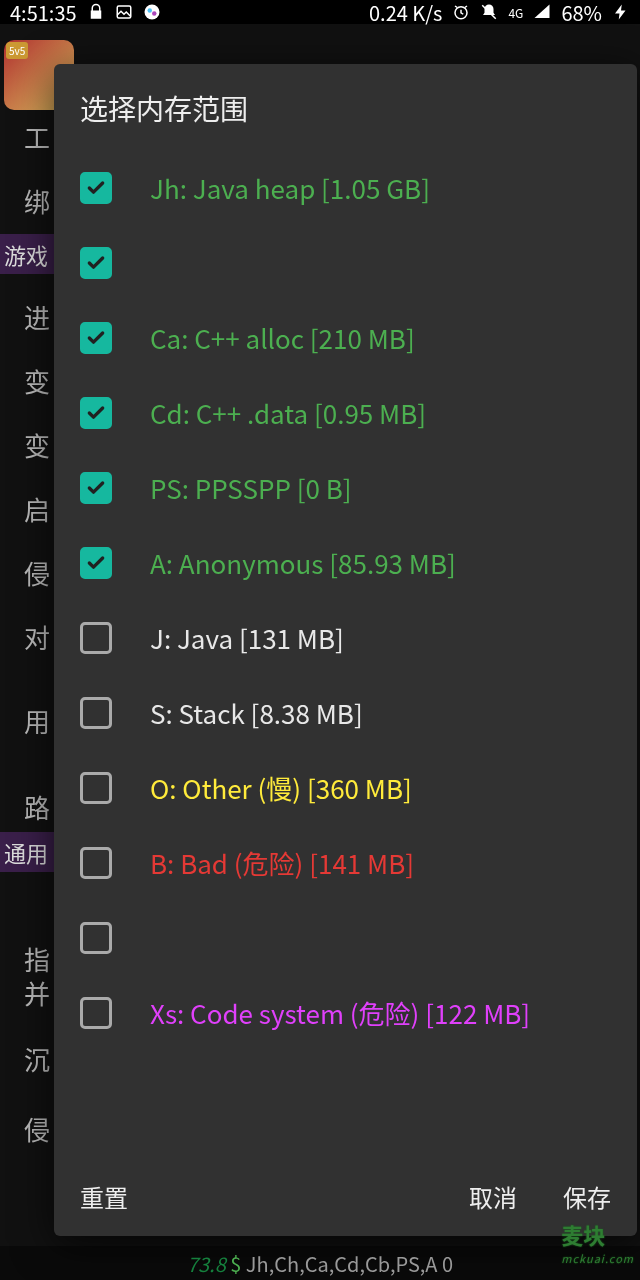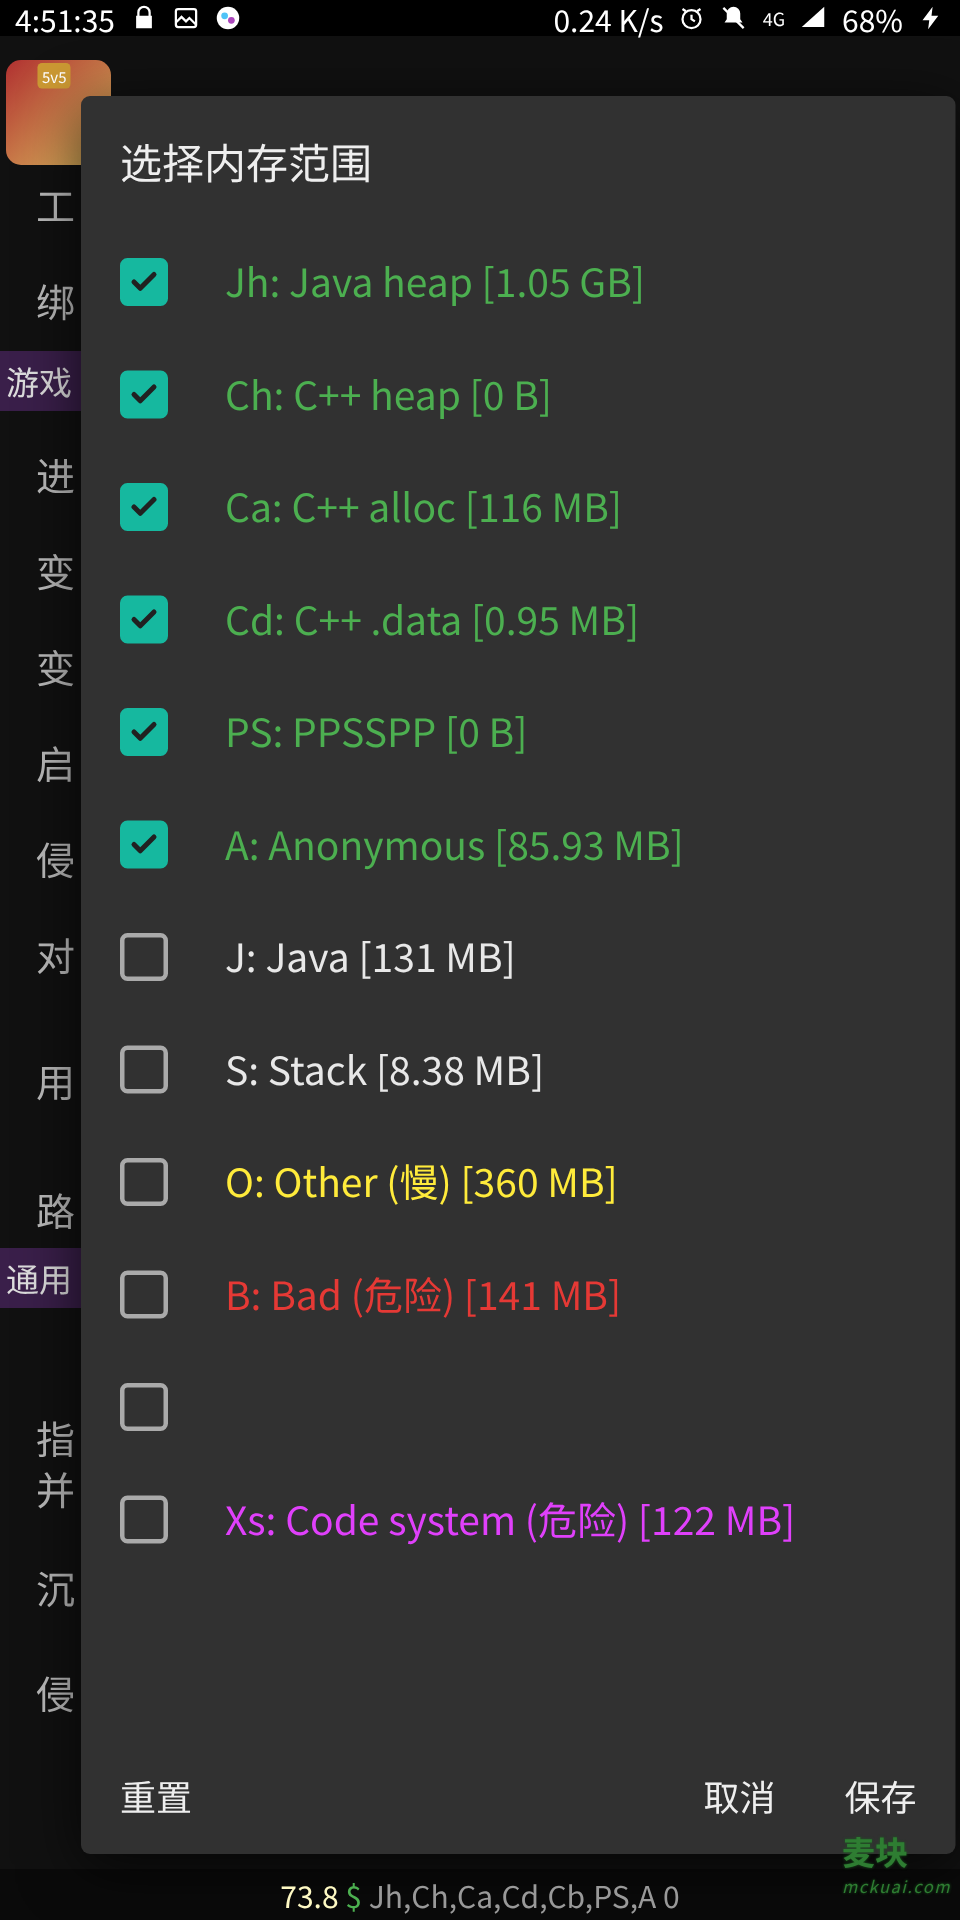--- a/index.html
+++ b/index.html
@@ -5,42 +5,42 @@
   * { margin: 0; padding: 0; box-sizing: border-box; }
   html, body { width: 640px; height: 1280px; overflow: hidden; font-family: -apple-system, "Noto Sans CJK SC", sans-serif; background: #000; }
   .stage { position: relative; width: 640px; height: 1280px; background: #111; }
   .statusbar { position: absolute; top: 0; left: 0; right: 0; height: 24px; background: #000; color: #fff; display: flex; align-items: center; padding: 0 10px; font-size: 20px; }
   .statusbar .left { display: flex; align-items: center; gap: 10px; }
   .statusbar .right { margin-left: auto; display: flex; align-items: center; gap: 10px; }
   .sb-icon { width: 18px; height: 18px; display: inline-flex; align-items: center; justify-content: center; }
   .bg-text { position: absolute; color: #bbb; font-size: 26px; left: 24px; white-space: nowrap; }
   .bg-tag { position: absolute; left: 0; width: 620px; height: 40px; background: #3a1f4a; color: #ddd; font-size: 22px; padding-left: 4px; display: flex; align-items: center; }
   .game-icon { position: absolute; top: 40px; left: 4px; width: 70px; height: 70px; background: linear-gradient(135deg, #b03030, #e0c060); border-radius: 10px; overflow: hidden; }
-  .game-badge { position: absolute; top: 2px; left: 2px; background: #c93; color: #fff; font-size: 10px; padding: 1px 3px; border-radius: 3px; margin-left: 19px; }
+  .game-badge { position: absolute; top: 2px; left: 2px; background: #c93; color: #fff; font-size: 10px; padding: 1px 3px; border-radius: 3px; }
   .close-x { position: absolute; top: 58px; right: 6px; color: #999; font-size: 34px; }
   .dialog { position: absolute; top: 64px; left: 54px; width: 583px; height: 1172px; background: #313131; border-radius: 6px; box-shadow: 0 8px 40px rgba(0,0,0,0.7); display: flex; flex-direction: column; }
   .dialog-title { color: #eee; font-size: 28px; padding: 24px 26px 22px; }
   .list { flex: 1; overflow: hidden; }
   .row { display: flex; align-items: center; height: 75px; padding-left: 26px; }
   .checkbox { width: 32px; height: 32px; border: 3px solid #aaa; border-radius: 5px; display: flex; align-items: center; justify-content: center; flex-shrink: 0; }
   .checkbox.checked { background: #16b89f; border-color: #16b89f; }
   .checkbox.checked svg { display: block; }
   .checkbox svg { display: none; width: 20px; height: 20px; }
   .label { margin-left: 38px; font-size: 26px; }
   .c-green { color: #4caf50; }
   .c-white { color: #e8e8e8; }
   .c-yellow { color: #ffeb3b; }
   .c-red { color: #e53935; }
   .c-magenta { color: #e040fb; }
   .dialog-buttons { display: flex; padding: 18px 26px 22px; color: #eee; font-size: 24px; }
   .dialog-buttons .btn { cursor: pointer; }
   .dialog-buttons .spacer { flex: 1; }
   .dialog-buttons .btn + .btn { margin-left: 46px; }
   .footer { position: absolute; bottom: 0; left: 0; right: 0; height: 34px; display: flex; align-items: center; justify-content: center; font-size: 20px; background: rgba(0,0,0,0.4); }
-  .footer .teal { color: #fef9c3; }
+  .footer .teal { color: #15803d; font-style: italic; }
   .footer .dollar { color: #4caf50; }
   .footer .gray { color: #999; }
   .watermark { position: absolute; bottom: 14px; right: 6px; font-size: 22px; font-weight: bold; color: #2e7d32; text-shadow: 0 0 2px #1b5e20; }
   .watermark .sub { font-size: 11px; font-weight: normal; color: #2e7d32; display: block; text-align: right; letter-spacing: 1px; font-style: italic; }
 </style>
 </head>
 <body>
 
 <div class="stage">
 
@@ -130,29 +130,28 @@
             </svg>
           </div>
           <div class="label c-green">Jh: Java heap [1.05 GB]</div>
         </div>
         <div class="row">
           <div class="checkbox checked">
             <svg viewBox="0 0 24 24">
               <path d="M4 12l5 5L20 6" stroke="#212121" stroke-width="4" fill="none" stroke-linecap="round" stroke-linejoin="round"></path>
             </svg>
           </div>
-          <div class="label c-green">Ch: C++ heap [0 B]</div>
-        </div>
-        <div class="row">
-          <div class="checkbox checked">
-            <svg viewBox="0 0 24 24">
-              <path d="M4 12l5 5L20 6" stroke="#212121" stroke-width="4" fill="none" stroke-linecap="round" stroke-linejoin="round"></path>
-            </svg>
-          </div>
-          <div class="label c-green">Ca: C++ alloc [116 MB]</div>
+        </div>
+        <div class="row">
+          <div class="checkbox checked">
+            <svg viewBox="0 0 24 24">
+              <path d="M4 12l5 5L20 6" stroke="#212121" stroke-width="4" fill="none" stroke-linecap="round" stroke-linejoin="round"></path>
+            </svg>
+          </div>
+          <div class="label c-green">Ca: C++ alloc [210 MB]</div>
         </div>
         <div class="row">
           <div class="checkbox checked">
             <svg viewBox="0 0 24 24">
               <path d="M4 12l5 5L20 6" stroke="#212121" stroke-width="4" fill="none" stroke-linecap="round" stroke-linejoin="round"></path>
             </svg>
           </div>
           <div class="label c-green">Cd: C++ .data [0.95 MB]</div>
         </div>
         <div class="row">

